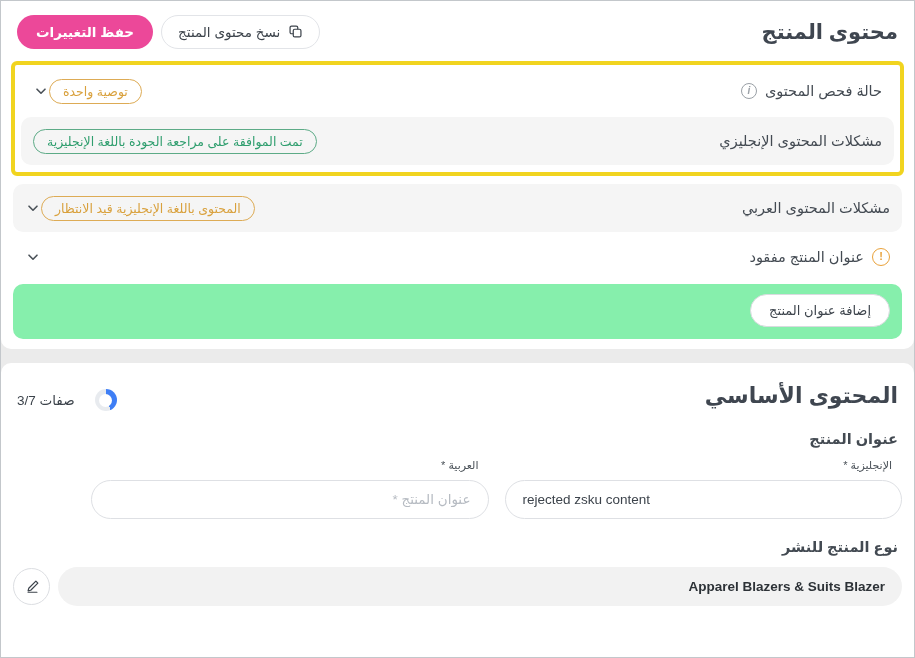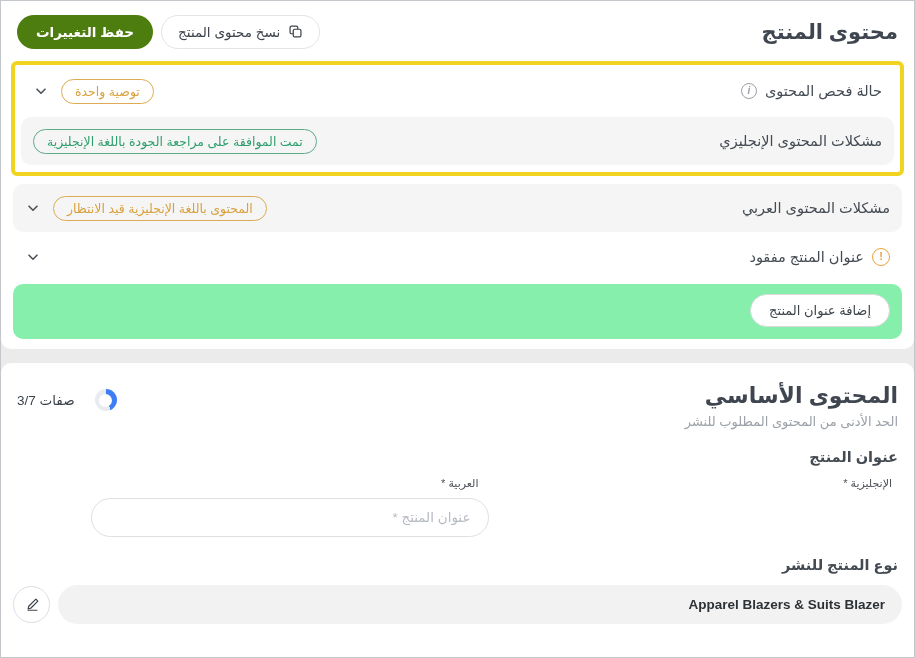--- a/index.html
+++ b/index.html
@@ -19,35 +19,35 @@
   .header { display:flex; align-items:center; justify-content:space-between; padding:4px 4px 2px 4px; margin-bottom:10px; }
   .page-title { font-size:21px; font-weight:700; color:#3f4650; }
   .header-actions { display:flex; align-items:center; gap:8px; }
   .btn { border-radius:999px; cursor:pointer; font-family:inherit; }
   .btn-outline {
     display:flex; align-items:center; gap:7px;
     background:#fff; border:1px solid #e2e4e8; color:#3c434b;
     font-size:13.5px; padding:8px 16px;
   }
   .btn-primary {
-    background:#4d7c0f; color:#fff; border:none;
+    background:#ec4899; color:#fff; border:none;
     font-size:13.5px; font-weight:700; padding:9px 19px;
   }
 
   
   .highlight-box {
     border:4px solid #f1d41f; border-radius:6px;
     padding:0 6px 7px 6px; margin:0 -2px;
   }
 
   
   .row { display:flex; align-items:center; justify-content:space-between; padding:0 12px; min-height:48px; cursor:pointer; }
   .row.gray { background:#f5f5f5; border-radius:10px; }
   .row-label { font-size:14.5px; color:#434a52; display:flex; align-items:center; gap:8px; }
-  .row-left { display:flex; align-items:center; gap:12px; }
+  .row-left { display:flex; align-items:center; }
   .row1 { min-height:52px; }
   .row3 { margin-top:8px; }
   .row4 { min-height:46px; margin-top:2px; }
 
   .pill {
     border:1px solid; border-radius:999px; padding:4px 13px;
     font-size:12.5px; white-space:nowrap; background:transparent;
   }
   .pill-amber { color:#d9a13d; border-color:#ddab55; }
   .pill-green { color:#2f9e6e; border-color:#5dab87; }
@@ -182,33 +182,33 @@
     <div class="expand-panel">
       <button class="btn btn-add">إضافة عنوان المنتج</button>
     </div>
   </div>
 
   <div class="card card-bottom">
 
     <div class="card2-header">
       <div>
         <h2 class="section-title">المحتوى الأساسي</h2>
-        <div class="section-subtitle">الحد الأدنى من المحتوى المطلوب للنشر</div>
       </div>
       <div class="progress">
         <span class="ring"></span>
         <span class="progress-label">3/7 صفات</span>
       </div>
     </div>
 
     <div class="group-label">عنوان المنتج</div>
 
     <div class="fields">
       <div>
         <div class="field-label">الإنجليزية *</div>
+        <input type="text" class="text-input" dir="auto" value="rejected zsku content" style="">
       </div>
       <div>
         <div class="field-label">العربية *</div>
         <input type="text" class="text-input" placeholder="عنوان المنتج *" style="">
       </div>
     </div>
 
     <div class="group-label">نوع المنتج للنشر</div>
 
     <div class="type-row">

